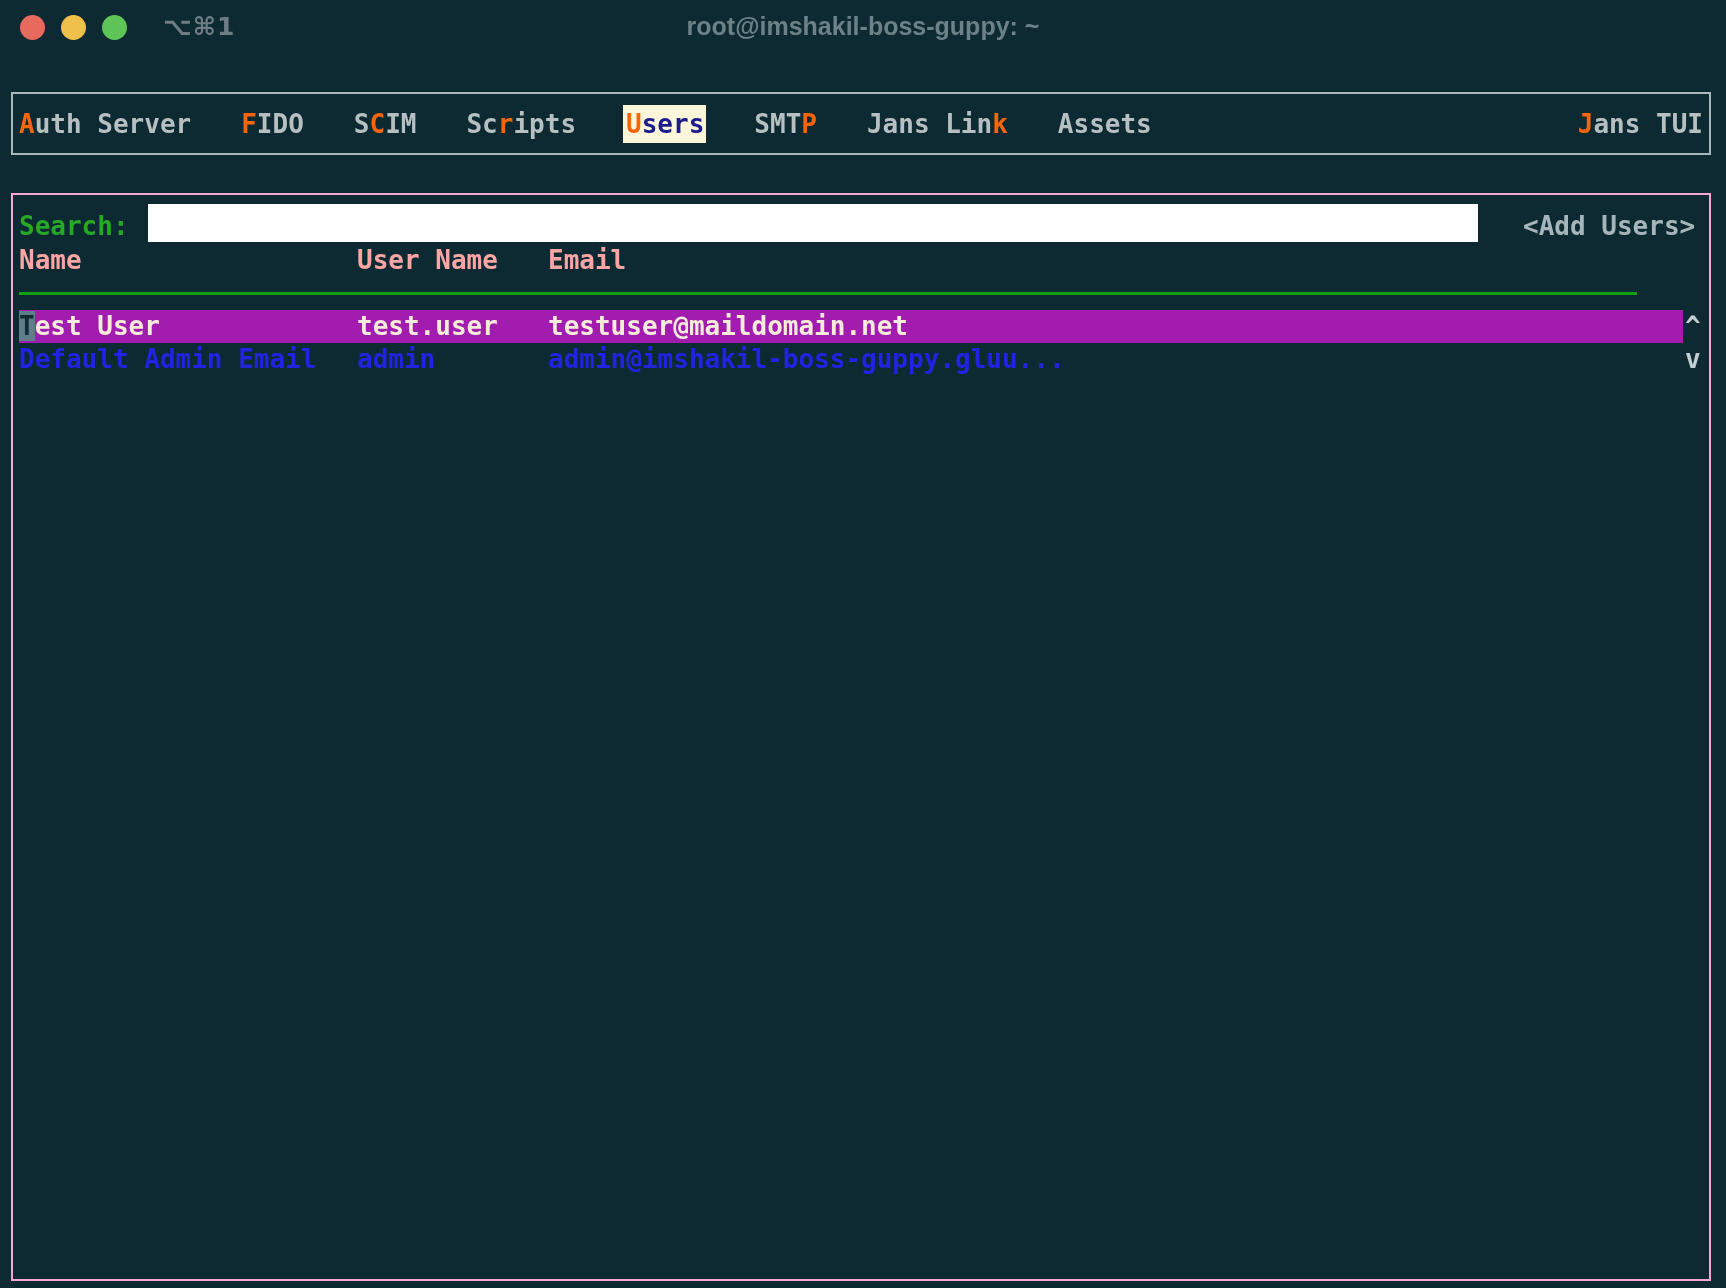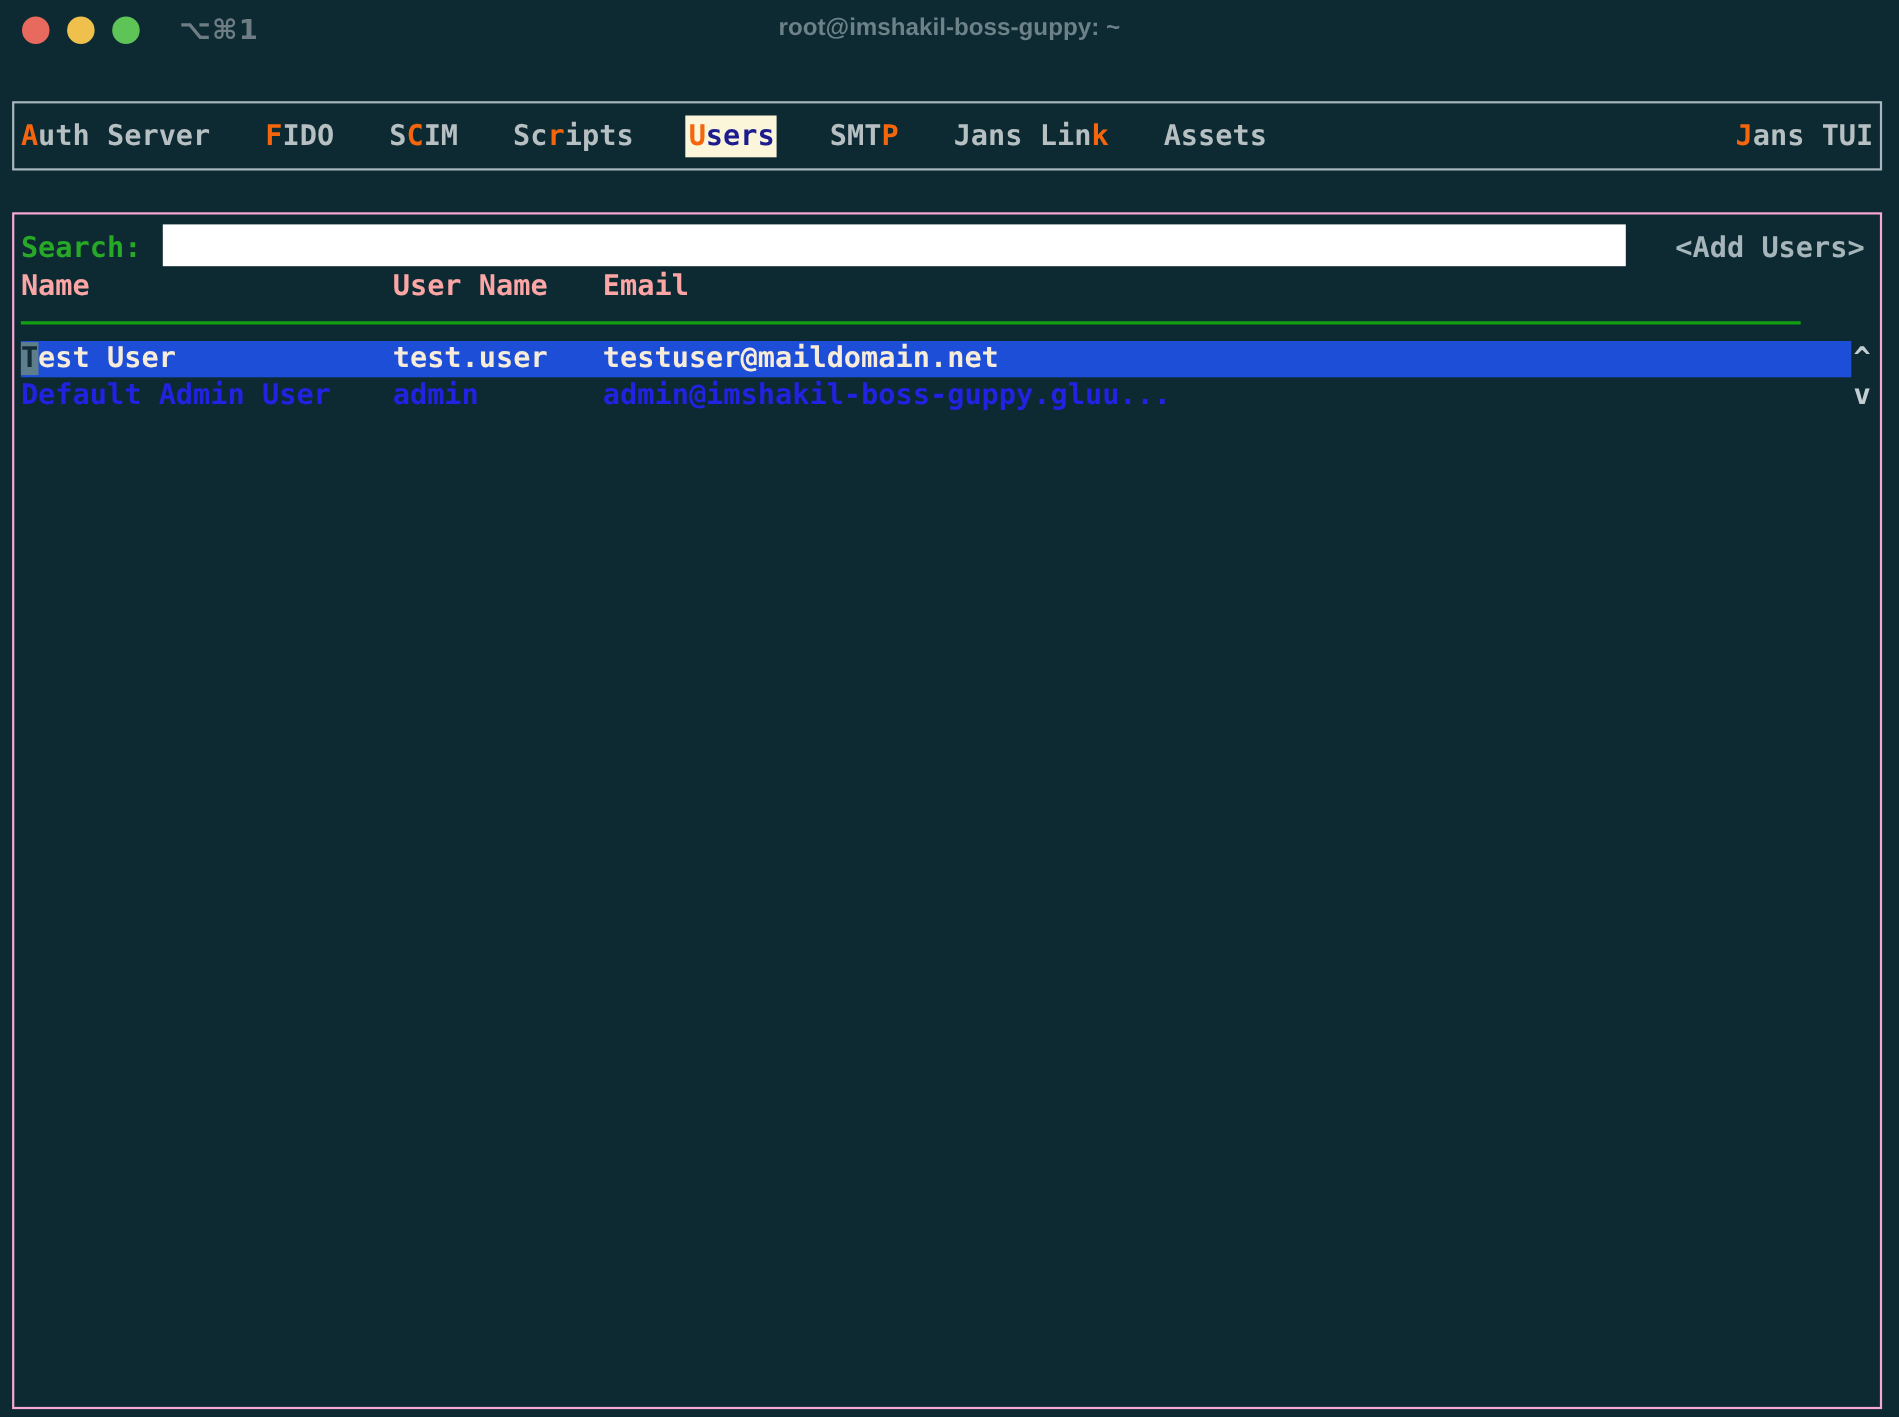--- a/index.html
+++ b/index.html
@@ -21,21 +21,21 @@
   .light-green  { left:102px; background:#5fc457; }
   .tab-shortcut {
     position:absolute; left:163px; top:12px;
     font-family:"DejaVu Sans", sans-serif; font-weight:bold;
     font-size:25px; color:#6e7d84; letter-spacing:1px;
   }
   .win-title {
     position:absolute; left:0; top:12px; width:100%;
     text-align:center;
     font-family:"Liberation Sans", sans-serif; font-weight:bold;
-    font-size:22px; color:#6d8188;
+    font-size:25px; color:#6d8188;
   }
 
   
   .menu-box {
     position:absolute; left:11px; top:92px;
     width:1700px; height:63px;
     border:2px solid #a9b7bc;
   }
   .menu-row {
     position:absolute; left:6px; top:50%; transform:translateY(-50%);
@@ -81,21 +81,21 @@
   .col-user  { left:344px; }
   .col-email { left:535px; }
   .sep-line {
     position:absolute; left:6px; top:97px;
     width:1618px; height:3px; background:#12a012;
   }
   .trow {
     position:absolute; left:6px; width:1664px; height:33px;
     line-height:33px; white-space:pre;
   }
-  .trow.selected { background:#1d4ed8; color:#f6ecd9; }
+  .trow.selected { background:#a21caf; color:#f6ecd9; }
   .trow.alt { color:#2222e2; }
   .trow .cell { position:absolute; top:0; }
   .trow .c-name  { left:0; }
   .trow .c-user  { left:338px;text-align:center; }
   .trow .c-email { left:529px; }
   .trow .cursor { background:#5f7e8c; color:#122b34; }
   .scroll-arrow {
     position:absolute; left:1672px; width:20px; height:33px;
     line-height:33px; color:#c3ced2; font-size:26px;
   }
@@ -126,18 +126,18 @@
   <div class="col-headers">
     <span class="col col-name">Name</span>
     <span class="col col-user">User Name</span>
     <span class="col col-email">Email</span>
   </div>
 
   <div class="sep-line"></div>
 
   <div>
       <div class="trow selected" style="top: 115px;"><span class="cell c-name"><span class="cursor">T</span>est User</span><span class="cell c-user">test.user</span><span class="cell c-email">testuser@maildomain.net</span></div>
-      <div class="trow alt" style="top: 148px;"><span class="cell c-name">Default Admin User</span><span class="cell c-user">admin</span><span class="cell c-email">admin@imshakil-boss-guppy.gluu...</span></div>
+      <div class="trow alt" style="top: 148px;"><span class="cell c-name">Default Admin Email</span><span class="cell c-user">admin</span><span class="cell c-email">admin@imshakil-boss-guppy.gluu...</span></div>
     </div>
 
   <div class="scroll-arrow arrow-up">^</div>
   <div class="scroll-arrow arrow-down">v</div>
 </div>
 
 </body></html>

